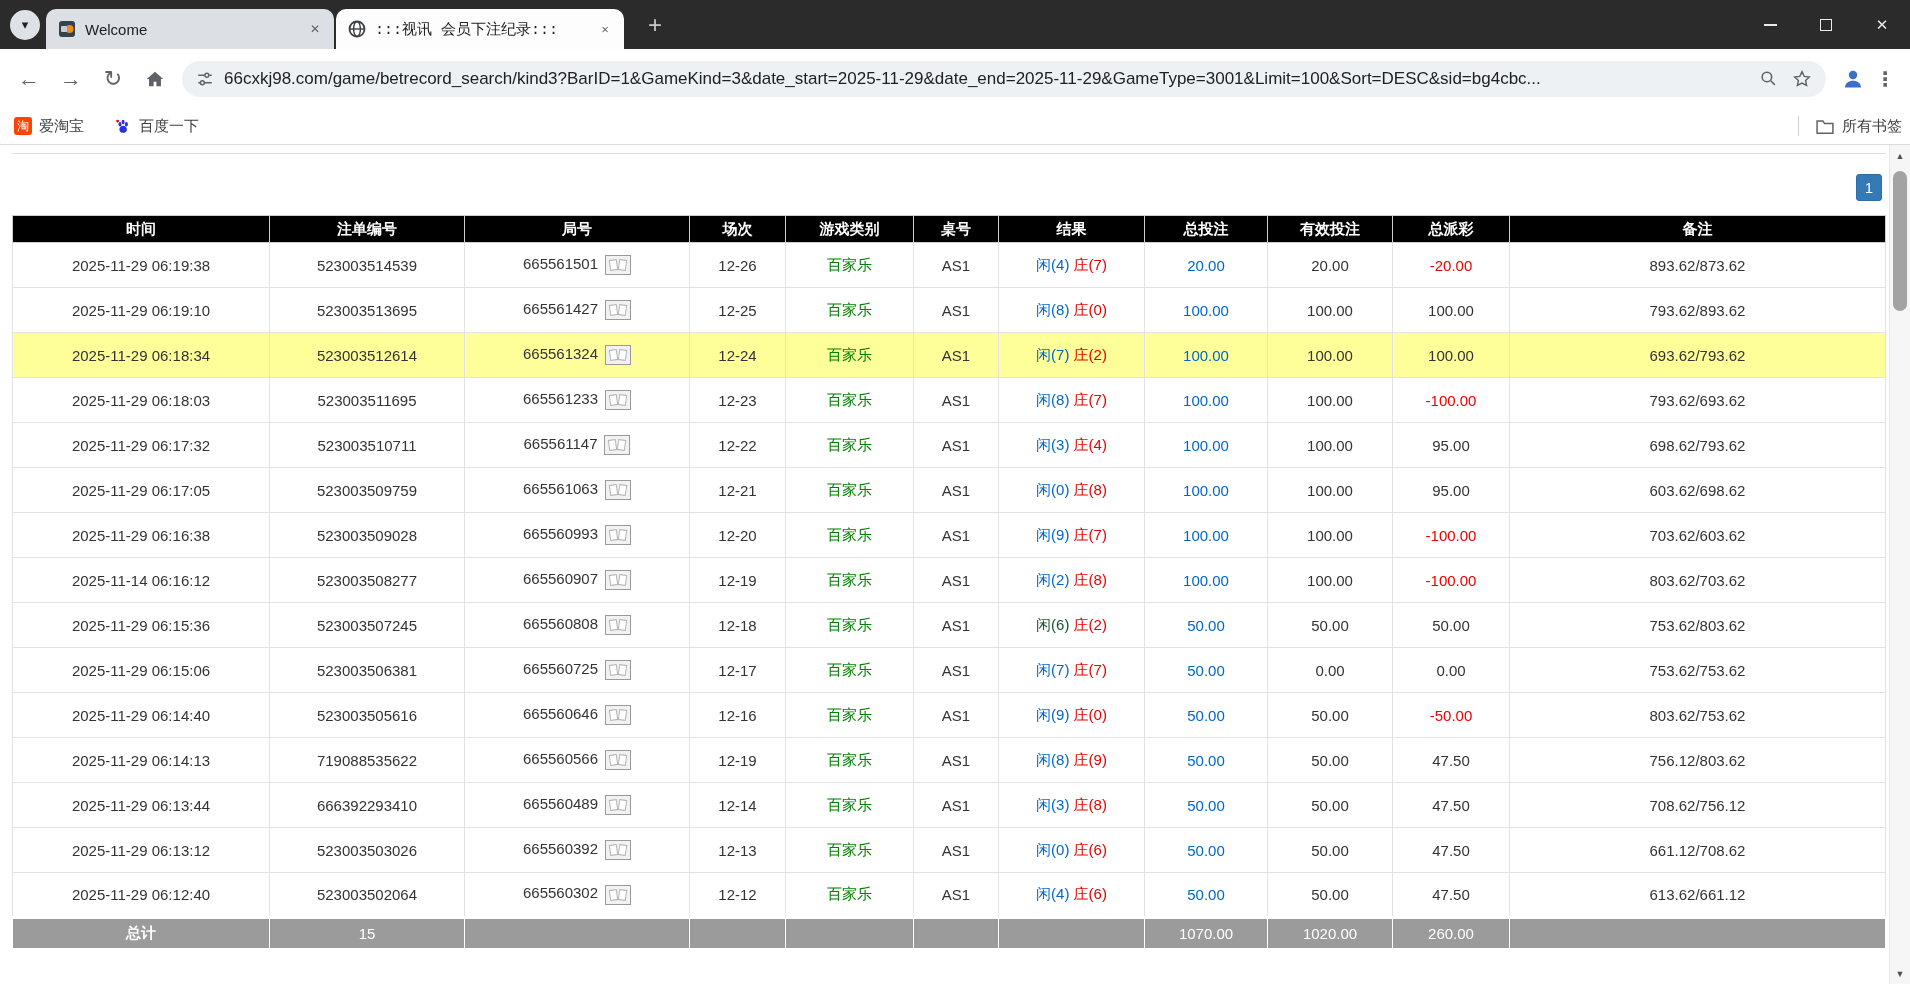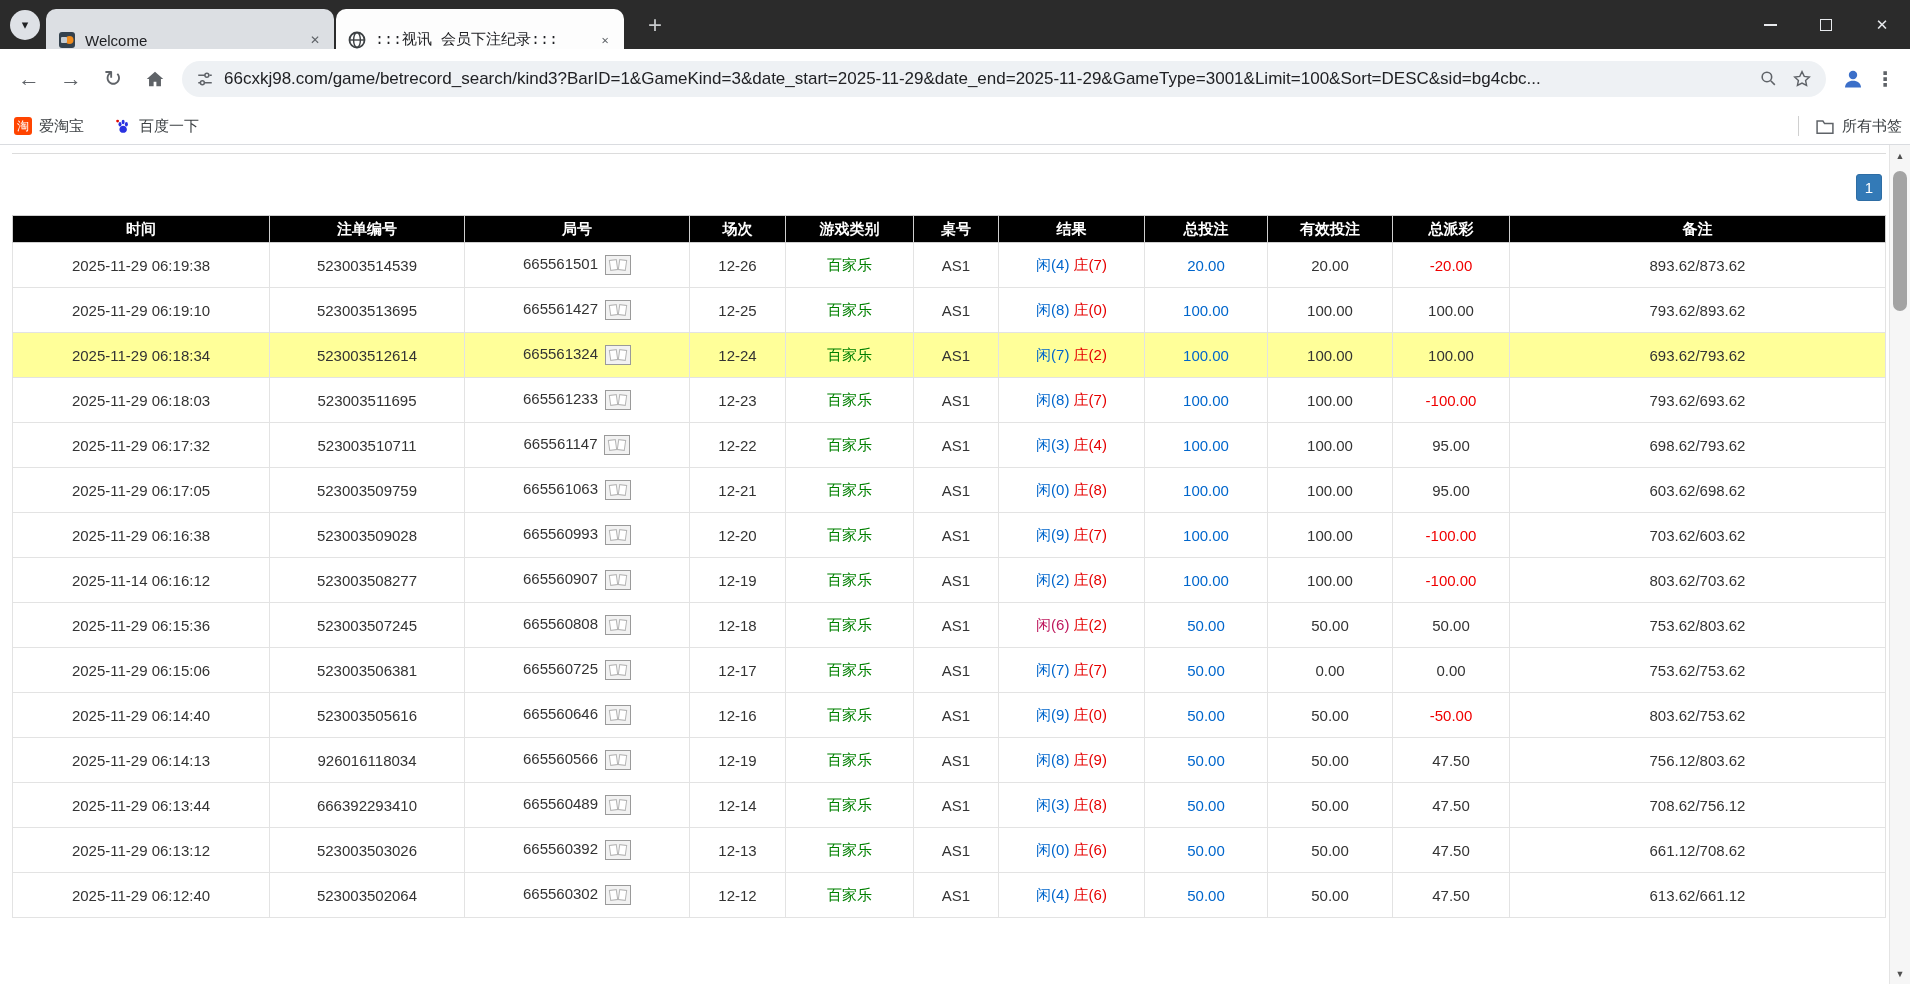--- a/index.html
+++ b/index.html
@@ -13,21 +13,21 @@
   
   .tabstrip { height: 49px; background: #2b2b2b; display: flex; align-items: flex-end; flex: none; }
   .tab-search {
     align-self: center; width: 30px; height: 30px; border-radius: 50%;
     background: #dee1e6; color: #202124; font-size: 13px;
     display: flex; align-items: center; justify-content: center;
     margin: 0 6px 0 10px; cursor: pointer;
   }
   .tab {
     width: 288px; height: 40px; border-radius: 10px 10px 0 0;
-    display: flex; align-items: flex-end; padding: 0 10px 0 12px; margin-right: 2px;
+    display: flex; align-items: center; padding: 0 10px 0 12px; margin-right: 2px;
     font-size: 15px; color: #202124; cursor: pointer; position: relative;
   }
   .tab.inactive { background: #dcdfe3; }
   .tab.active { background: #fdfdfd; font-family: Liberation Mono, monospace; }
   .tab .favicon { width: 18px; height: 18px; flex: none; margin-right: 9px; }
   .tab-title { flex: 1; white-space: nowrap; overflow: hidden; text-overflow: ellipsis; }
   .tab-close {
     flex: none; width: 18px; height: 18px; margin-left: 6px; border-radius: 50%;
     display: flex; align-items: center; justify-content: center;
     color: #5f6368; font-size: 12px; cursor: pointer;
@@ -404,21 +404,21 @@
               <td>2025-11-29 06:15:36</td>
               <td>523003507245</td>
               <td>665560808<span class="cards-icon"><svg width="26" height="20" viewBox="0 0 26 20">
                     <rect x="0.5" y="0.5" width="25" height="19" fill="#f2f2f2" stroke="#9a9a9a"></rect>
                     <rect x="5" y="5" width="7" height="10" fill="#fff" stroke="#b5b5b5" transform="rotate(-8 8.5 10)"></rect>
                     <rect x="14" y="5" width="7" height="10" fill="#fff" stroke="#b5b5b5" transform="rotate(8 17.5 10)"></rect>
                   </svg></span></td>
               <td>12-18</td>
               <td style="color:#008000">百家乐</td>
               <td>AS1</td>
-              <td><span style="color:#be185d">闲(6)</span> <span style="color:#e60000">庄(2)</span></td>
+              <td><span style="color:#14532d">闲(6)</span> <span style="color:#e60000">庄(2)</span></td>
               <td style="color:#0066cc">50.00</td>
               <td>50.00</td>
               <td style="color:#333333">50.00</td>
               <td>753.62/803.62</td>
             </tr>
             <tr>
               <td>2025-11-29 06:15:06</td>
               <td>523003506381</td>
               <td>665560725<span class="cards-icon"><svg width="26" height="20" viewBox="0 0 26 20">
                     <rect x="0.5" y="0.5" width="25" height="19" fill="#f2f2f2" stroke="#9a9a9a"></rect>
@@ -446,21 +446,21 @@
               <td style="color:#008000">百家乐</td>
               <td>AS1</td>
               <td><span style="color:#0066cc">闲(9)</span> <span style="color:#e60000">庄(0)</span></td>
               <td style="color:#0066cc">50.00</td>
               <td>50.00</td>
               <td style="color:#f00000">-50.00</td>
               <td>803.62/753.62</td>
             </tr>
             <tr>
               <td>2025-11-29 06:14:13</td>
-              <td>926016118034</td>
+              <td>719088535622</td>
               <td>665560566<span class="cards-icon"><svg width="26" height="20" viewBox="0 0 26 20">
                     <rect x="0.5" y="0.5" width="25" height="19" fill="#f2f2f2" stroke="#9a9a9a"></rect>
                     <rect x="5" y="5" width="7" height="10" fill="#fff" stroke="#b5b5b5" transform="rotate(-8 8.5 10)"></rect>
                     <rect x="14" y="5" width="7" height="10" fill="#fff" stroke="#b5b5b5" transform="rotate(8 17.5 10)"></rect>
                   </svg></span></td>
               <td>12-19</td>
               <td style="color:#008000">百家乐</td>
               <td>AS1</td>
               <td><span style="color:#0066cc">闲(8)</span> <span style="color:#e60000">庄(9)</span></td>
               <td style="color:#0066cc">50.00</td>
@@ -514,20 +514,33 @@
               <td style="color:#008000">百家乐</td>
               <td>AS1</td>
               <td><span style="color:#0066cc">闲(4)</span> <span style="color:#e60000">庄(6)</span></td>
               <td style="color:#0066cc">50.00</td>
               <td>50.00</td>
               <td style="color:#333333">47.50</td>
               <td>613.62/661.12</td>
             </tr>
           </tbody>
         <tfoot>
+          <tr class="sum">
+            <td class="lbl">总计</td>
+            <td>15</td>
+            <td></td>
+            <td></td>
+            <td></td>
+            <td></td>
+            <td></td>
+            <td>1070.00</td>
+            <td>1020.00</td>
+            <td>260.00</td>
+            <td></td>
+          </tr>
         </tfoot>
       </table>
     </div>
 
     <div class="scrollbar">
       <div class="sb-arrow">▲</div>
       <div class="sb-thumb"></div>
       <div class="sb-arrow down">▼</div>
     </div>
   </div>

